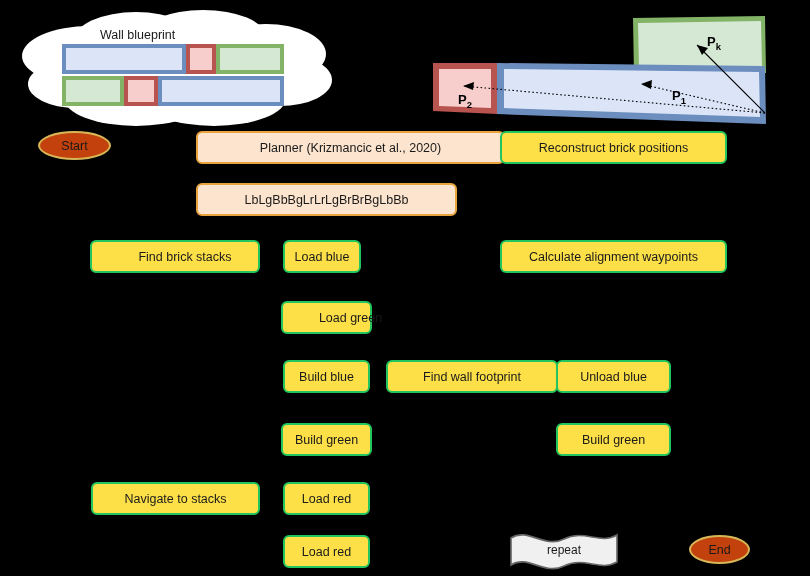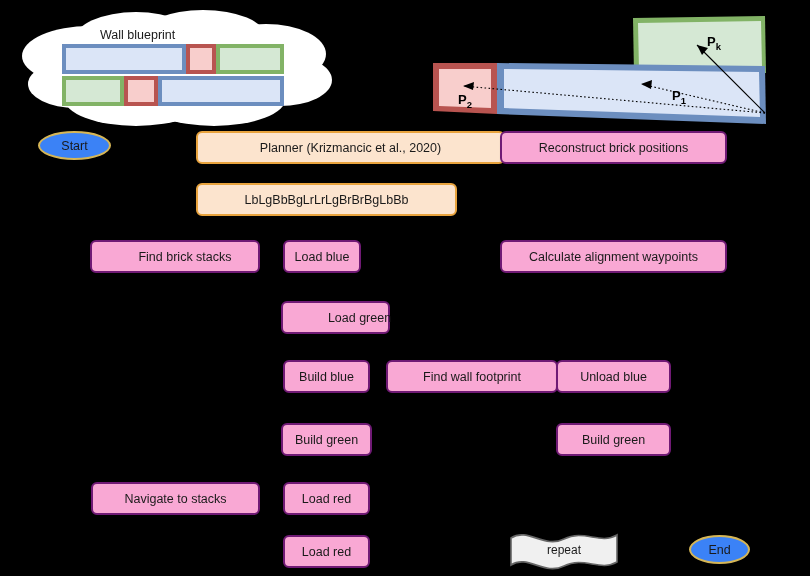--- a/index.html
+++ b/index.html
@@ -52,30 +52,30 @@
     align-items: center;
     justify-content: center;
     font-size: 12.5px;
     color: #1a1a1a;
     text-align: center;
     border-radius: 6px;
     box-shadow: 2px 2px 3px rgba(0,0,0,0.45);
     white-space: nowrap;
   }
   .node.cream {
-    background: #f9a8d4;
-    border: 2px solid #701a75;
+    background: #fde047;
+    border: 2px solid #22c55e;
   }
   .node.peach {
     background: #fce4ce;
     border: 2px solid #e8a33d;
   }
   .node.oval {
     border-radius: 50%;
-    background: #3b82f6;
+    background: #c2410c;
     border: 2px solid #d6b656;
   }
 
   
   .banner {
     position: absolute;
     left: 508px;
     top: 529px;
     width: 112px;
     height: 42px;
@@ -189,21 +189,21 @@
       </div>
       <div class="node cream" style="left: 90px; top: 240px; width: 170px; height: 33px; padding-left: 20px;">
         <span>Find brick stacks</span>
       </div>
       <div class="node cream" style="left: 283px; top: 240px; width: 78px; height: 33px;">
         <span>Load blue</span>
       </div>
       <div class="node cream" style="left: 500px; top: 240px; width: 227px; height: 33px;">
         <span>Calculate alignment waypoints</span>
       </div>
-      <div class="node cream" style="left: 281px; top: 301px; width: 109px; height: 33px; padding-left: 48px;">
+      <div class="node cream" style="left: 281px; top: 301px; width: 91px; height: 33px; padding-left: 48px;">
         <span>Load green</span>
       </div>
       <div class="node cream" style="left: 283px; top: 360px; width: 87px; height: 33px;">
         <span>Build blue</span>
       </div>
       <div class="node cream" style="left: 386px; top: 360px; width: 172px; height: 33px;">
         <span>Find wall footprint</span>
       </div>
       <div class="node cream" style="left: 556px; top: 360px; width: 115px; height: 33px;">
         <span>Unload blue</span>

